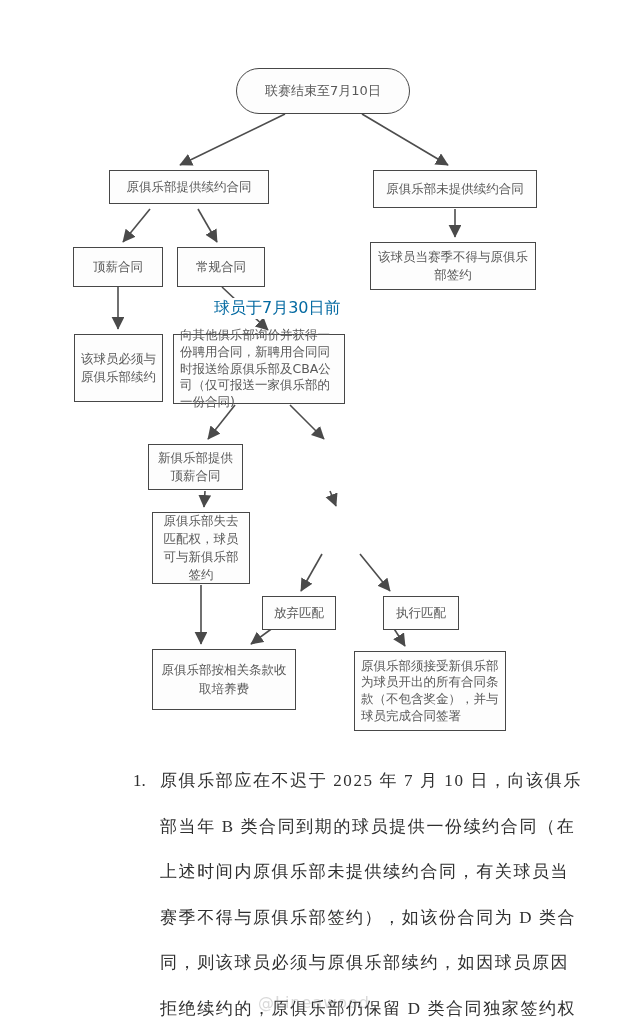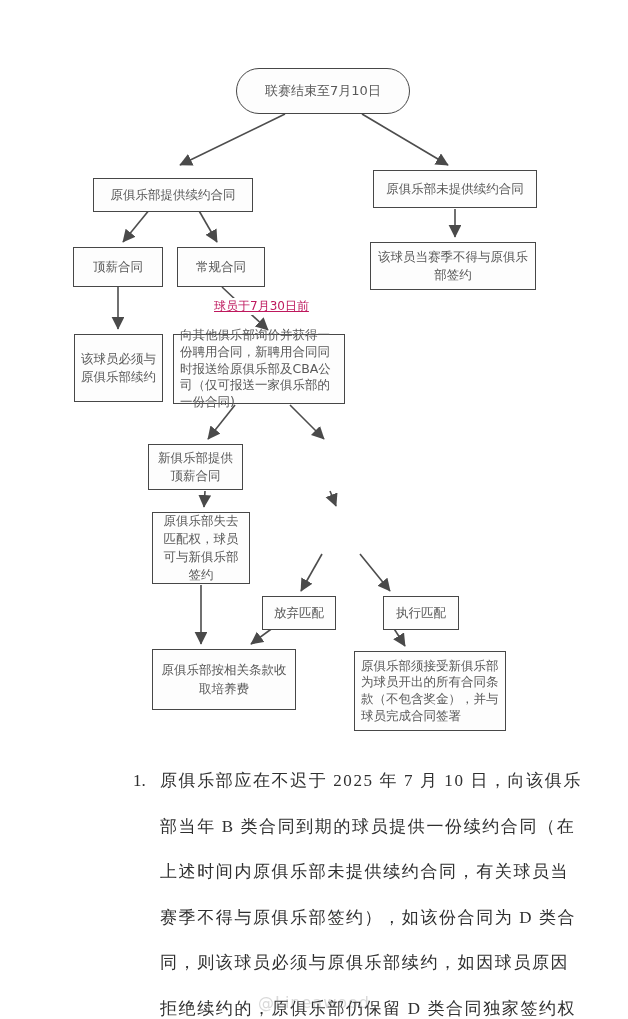--- a/index.html
+++ b/index.html
@@ -21,25 +21,24 @@
     display:flex;align-items:center;justify-content:center;
     text-align:center;
     font-size:12.5px;line-height:1.45;
     padding:16px 5px;
   }
   .node.rounded{border-radius:23px;font-size:13px;}
   .node.left{ text-align:left; justify-content:flex-start; line-height:1.34; padding:3px 6px;}
   .edge-label{
     position:absolute;
     background:#ffffff;
-    color:#be185d;
-    font-size:12px;
+    color:#0369a1;
+    font-size:16px;
     padding:0 2px;
     white-space:nowrap;
-    text-decoration:underline;
   }
   .notes{
     position:absolute;
     left:160px;top:758px;width:408px;
     font-family:"Liberation Serif","DejaVu Serif",serif;
     color:#2f2f2f;
     font-size:17px;
   }
   .note-line{
     position:relative;
@@ -91,21 +90,21 @@
         <line x1="322" y1="554" x2="301" y2="591" marker-end="url(#ah)"></line>
         <line x1="360" y1="554" x2="390" y2="591" marker-end="url(#ah)"></line>
         <line x1="201" y1="585" x2="201" y2="644" marker-end="url(#ah)"></line>
         <line x1="274" y1="627" x2="251" y2="644" marker-end="url(#ah)"></line>
         <line x1="393" y1="627" x2="405" y2="646" marker-end="url(#ah)"></line>
       </g>
     </svg>
 
     <div class="node rounded" style="left:236px;top:68px;width:174px;height:46px;">联赛结束至7月10日</div>
 
-    <div class="node" style="left:93px;top:170px;width:160px;height:32px;margin-top:8px;">原俱乐部提供续约合同</div>
+    <div class="node" style="left:109px;top:170px;width:160px;height:32px;">原俱乐部提供续约合同</div>
 
     <div class="node" style="left:373px;top:170px;width:164px;height:38px;">原俱乐部未提供续约合同</div>
 
     <div class="node" style="left:73px;top:247px;width:90px;height:40px;">顶薪合同</div>
 
     <div class="node" style="left:177px;top:247px;width:88px;height:40px;">常规合同</div>
 
     <div class="node" style="left:370px;top:242px;width:166px;height:48px;">该球员当赛季不得与原俱乐部签约</div>
 
     <div class="node" style="left:74px;top:334px;width:89px;height:68px;">该球员必须与原俱乐部续约</div>

